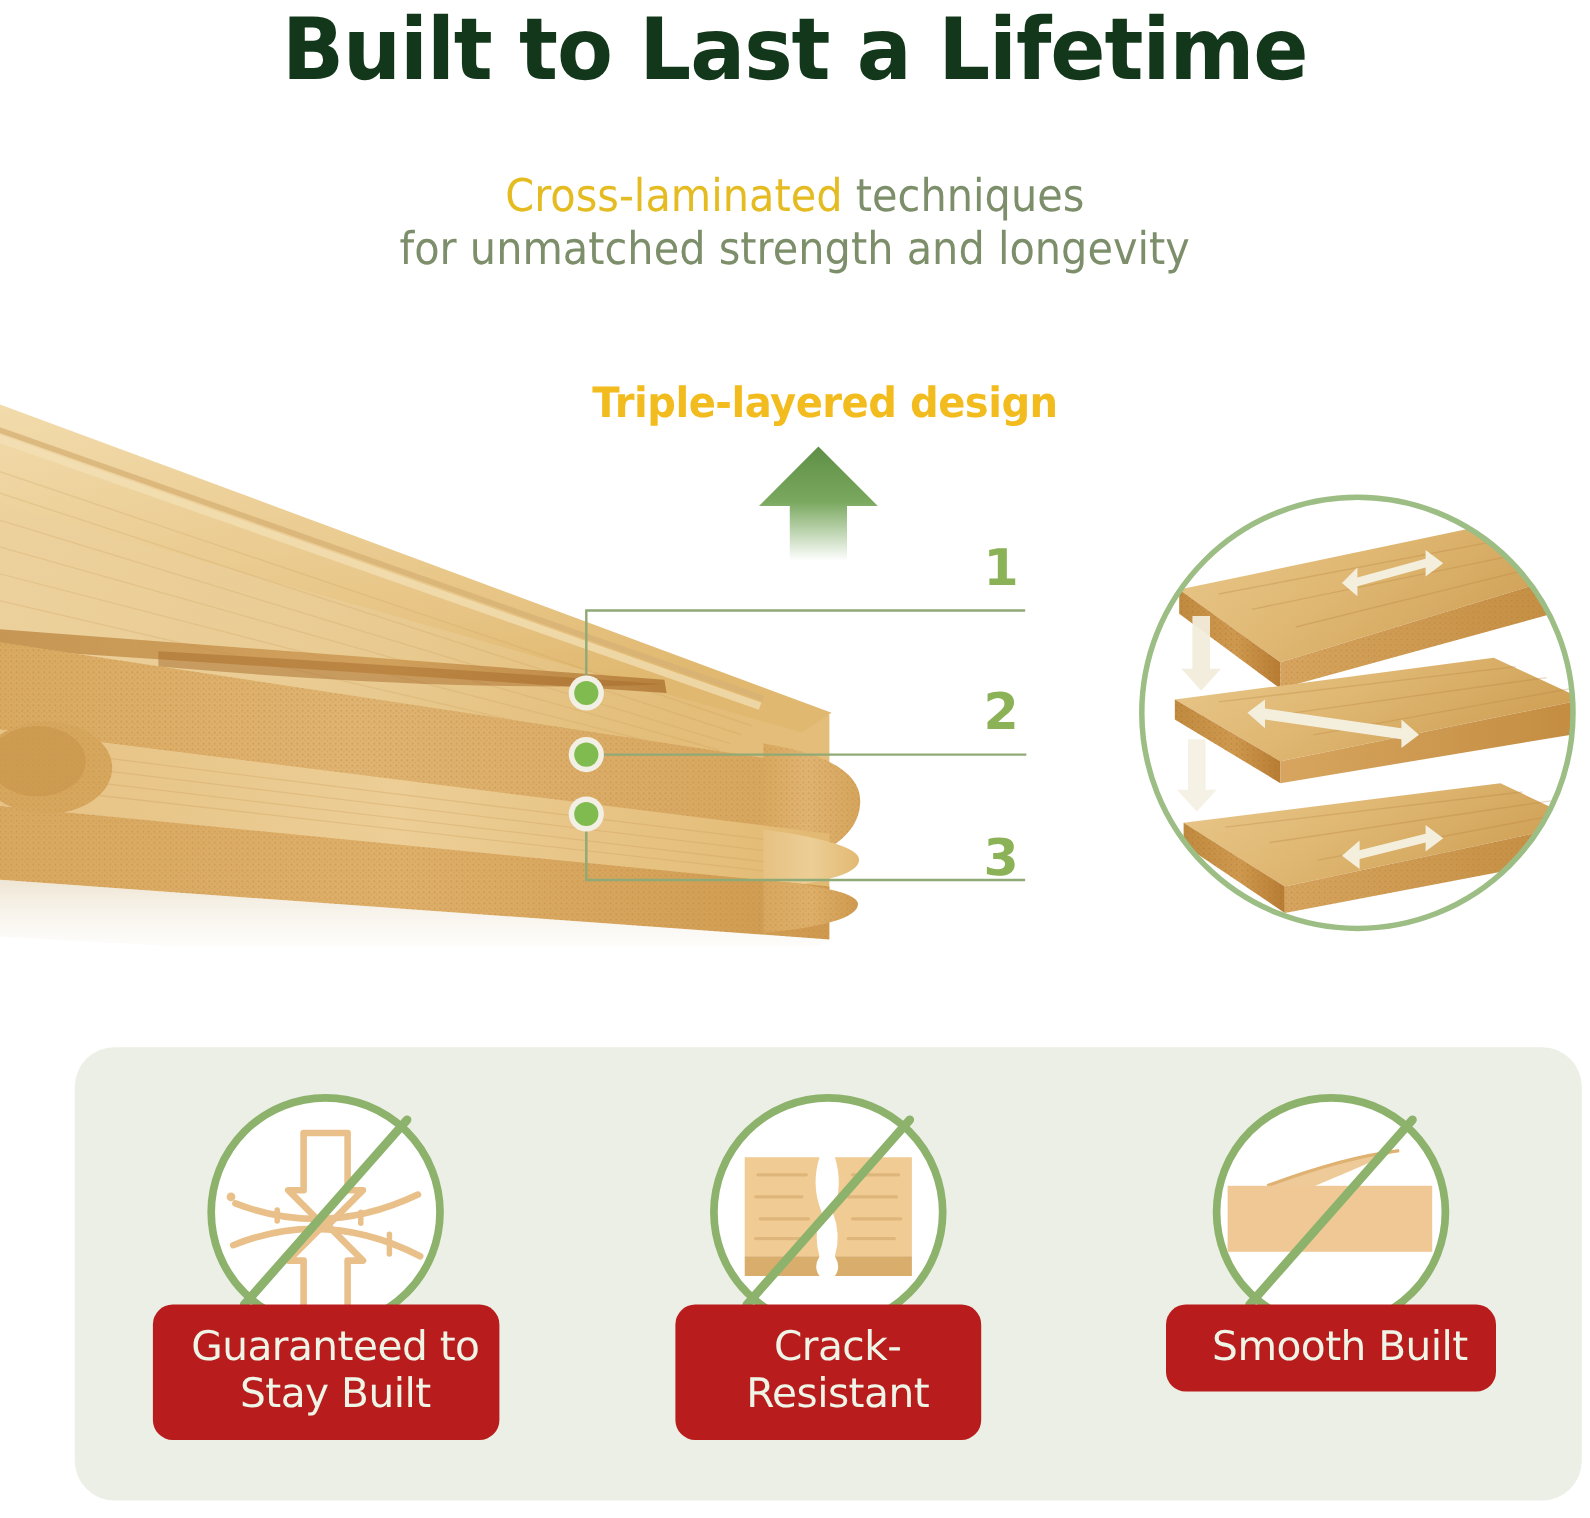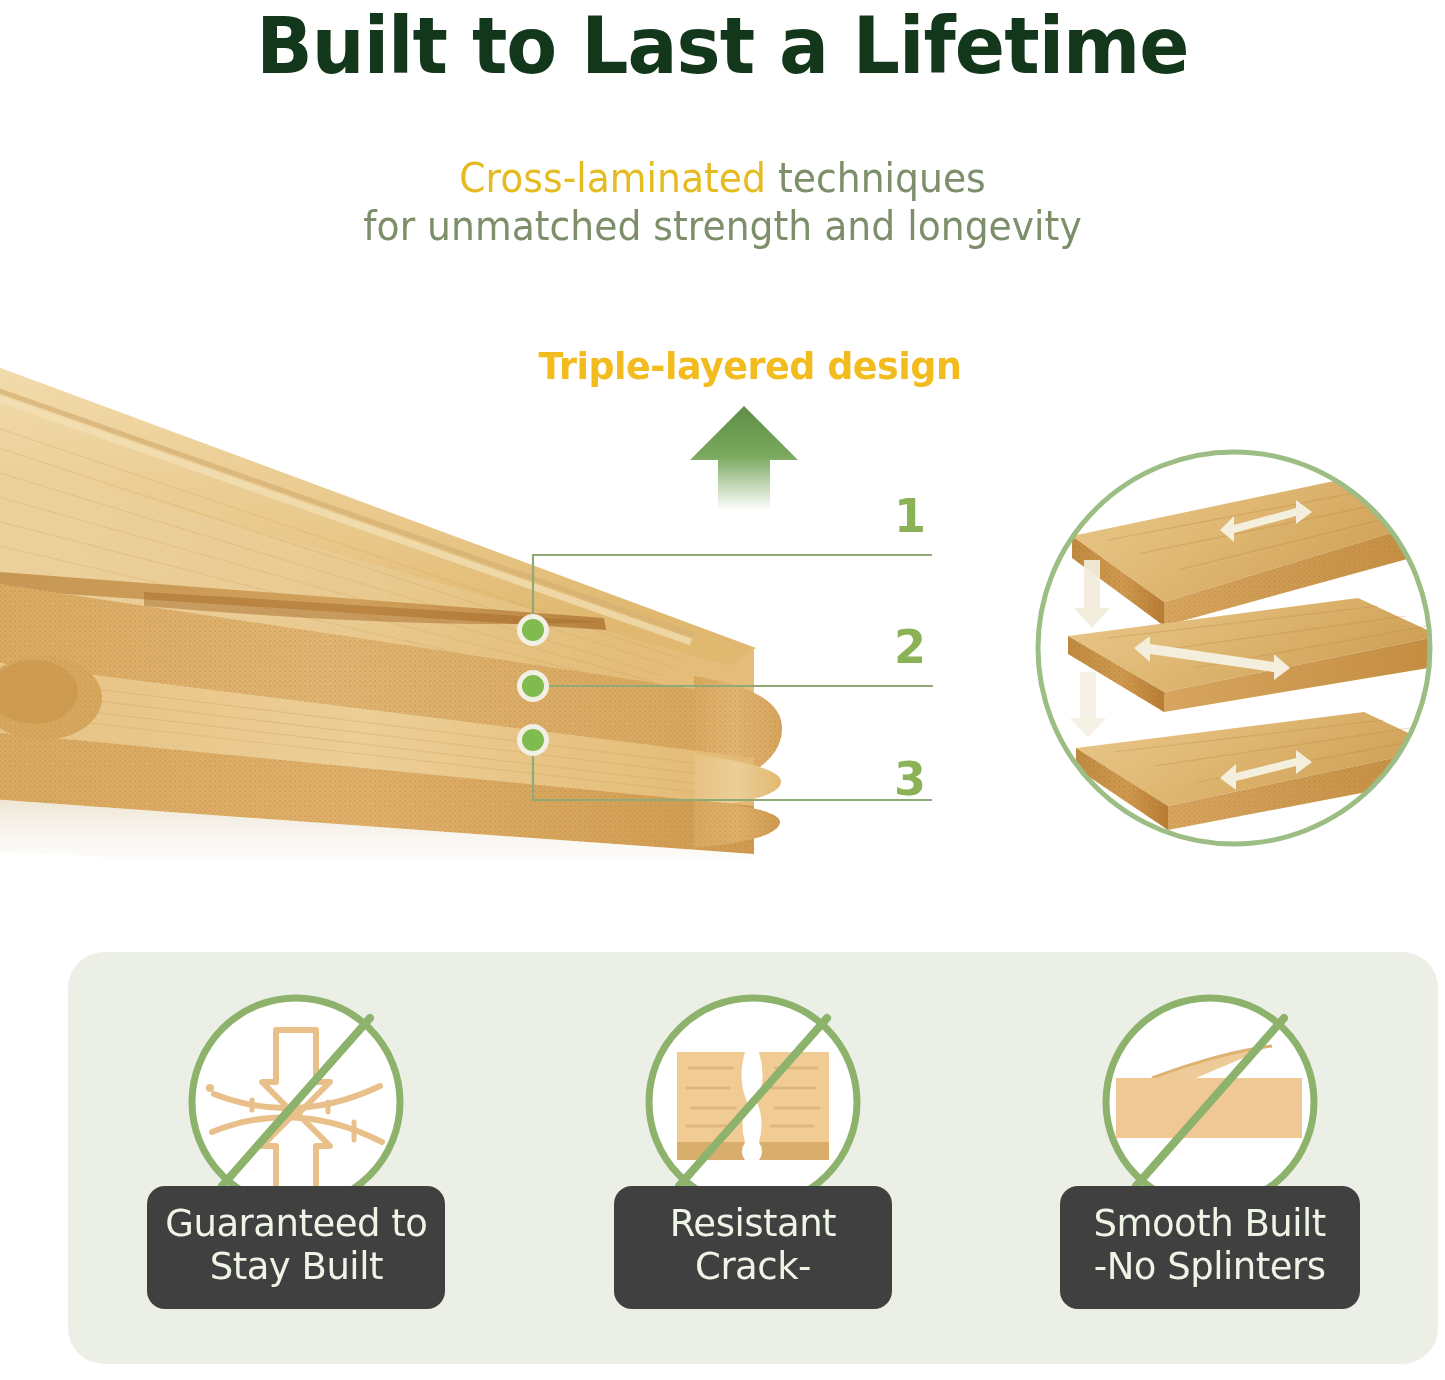--- a/index.html
+++ b/index.html
@@ -76,22 +76,22 @@
     border-radius:36px;
   }
   .badges{
     position:absolute;left:68px;top:990px;width:1370px;height:340px;
     display:flex;justify-content:space-around;align-items:flex-start;
   }
   .badge{width:380px;position:relative;display:flex;flex-direction:column;align-items:center;}
   .badge-icon{width:240px;height:232px;position:relative;}
   .badge-pill{
     position:relative;margin-top:-36px;
-    background:#404040;border-radius:18px;
-    padding:16px 18px 20px 18px;
+    background:#b91c1c;border-radius:18px;
+    padding:16px 18px 20px 35px;
     min-width:278px;
     text-align:center;
     color:#eef4e6;
     font-size:37px;line-height:1.17;
     font-family:"DejaVu Sans", sans-serif;
     letter-spacing:-0.5px;
     box-sizing:border-box;
     z-index:2;
   }
   .badge-pill span{display:block;}
@@ -369,38 +369,37 @@
             <path d="M 142,78 L 184,78"></path>
             <path d="M 138,98 L 182,98"></path>
             <path d="M 142,118 L 186,118"></path>
             <path d="M 138,136 L 180,136"></path>
           </g>
 
           <path d="M 46,196 L 194,28" stroke="#8cb26c" stroke-width="8" stroke-linecap="round"></path>
         </svg>
       </div>
       <div class="badge-pill">
+        <span>Crack-</span>
         <span>Resistant</span>
-        <span>Crack-</span>
       </div>
     </div>
 
     <div class="badge">
       <div class="badge-icon">
         <svg width="240" height="232" viewBox="0 0 240 232">
           <circle cx="120" cy="112" r="104" fill="#ffffff" stroke="#8cb26c" stroke-width="7"></circle>
 
           <path d="M 62,88 Q 132,60 180,56 Q 140,74 96,92 Z" fill="#eec793" opacity="0.95"></path>
           <path d="M 62,88 Q 132,62 182,56" fill="none" stroke="#e0b272" stroke-width="3"></path>
 
           <rect x="26" y="88" width="186" height="60" fill="#f0c896"></rect>
 
           <path d="M 46,196 L 194,28" stroke="#8cb26c" stroke-width="8" stroke-linecap="round"></path>
         </svg>
       </div>
       <div class="badge-pill pill-wide">
         <span>Smooth Built</span>
-        <span>-No Splinters</span>
       </div>
     </div>
 
   </div>
 </div>
 
 </body></html>

